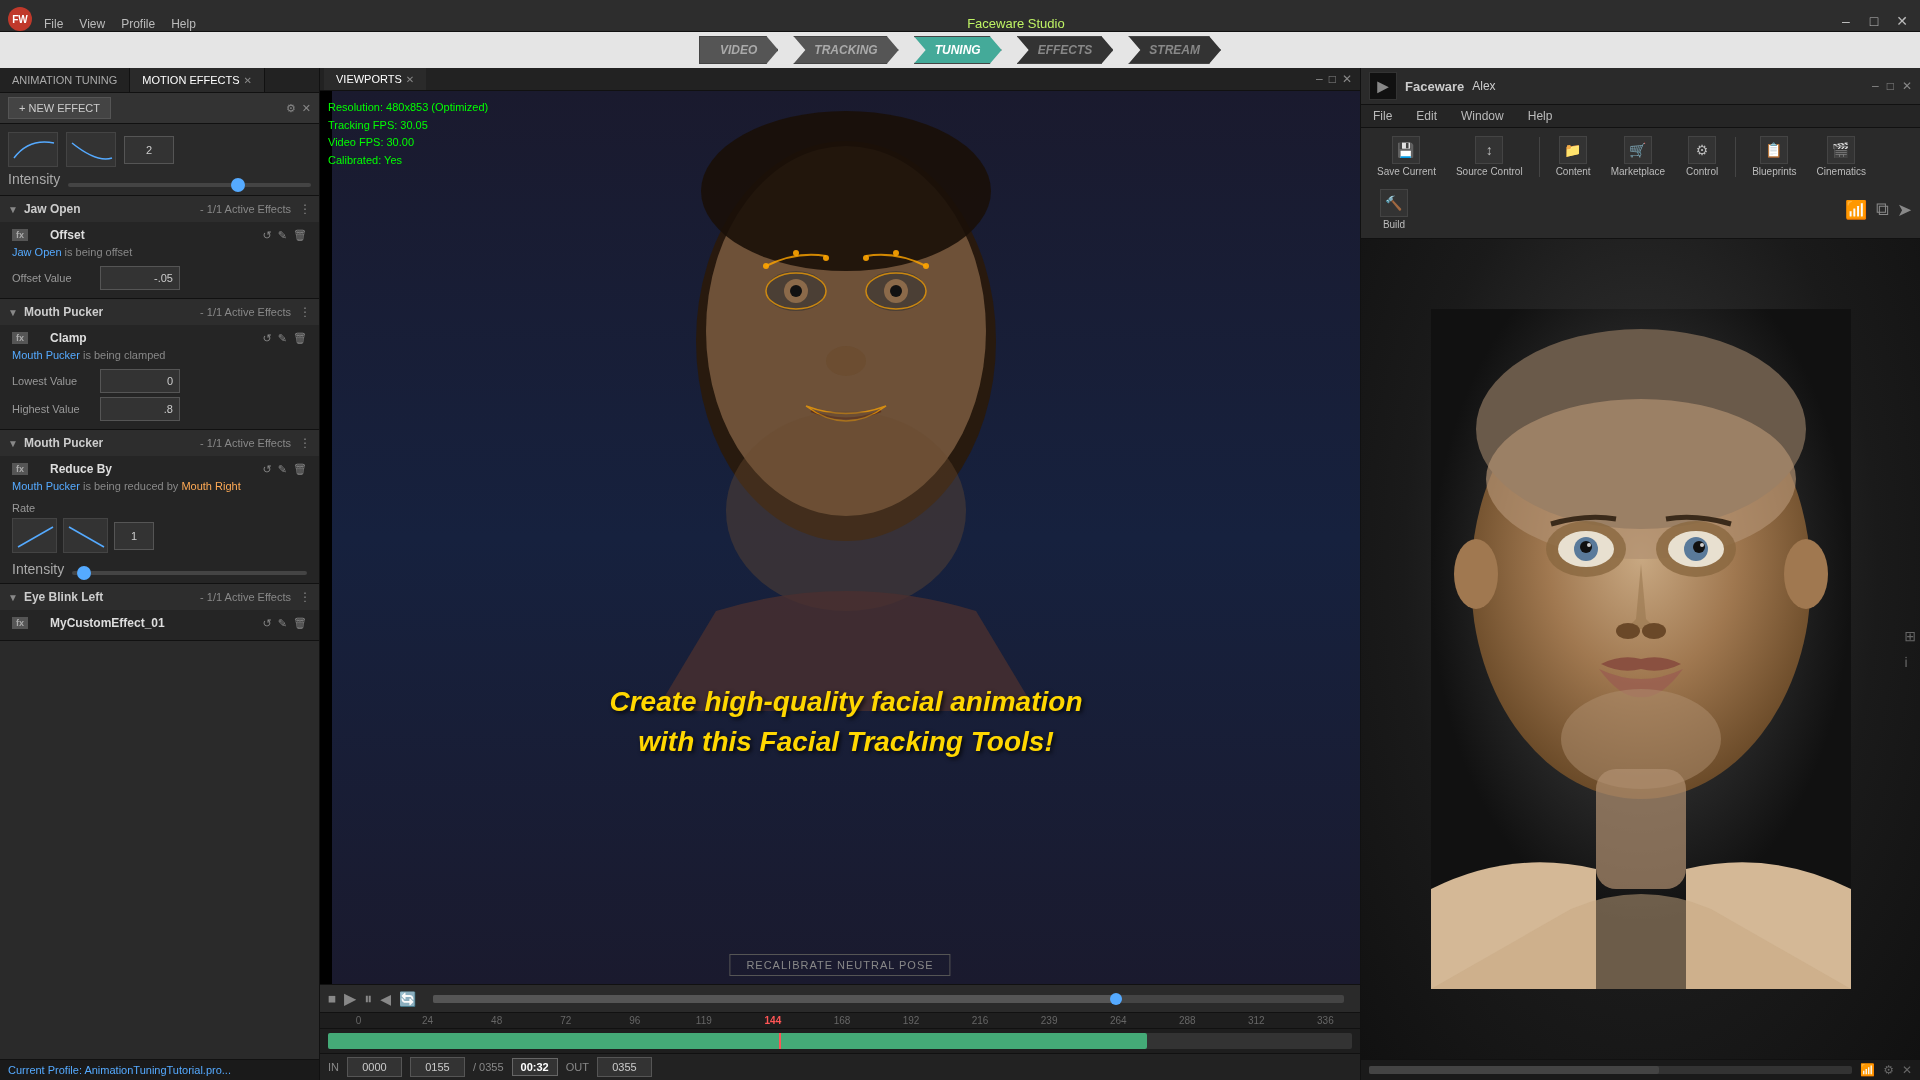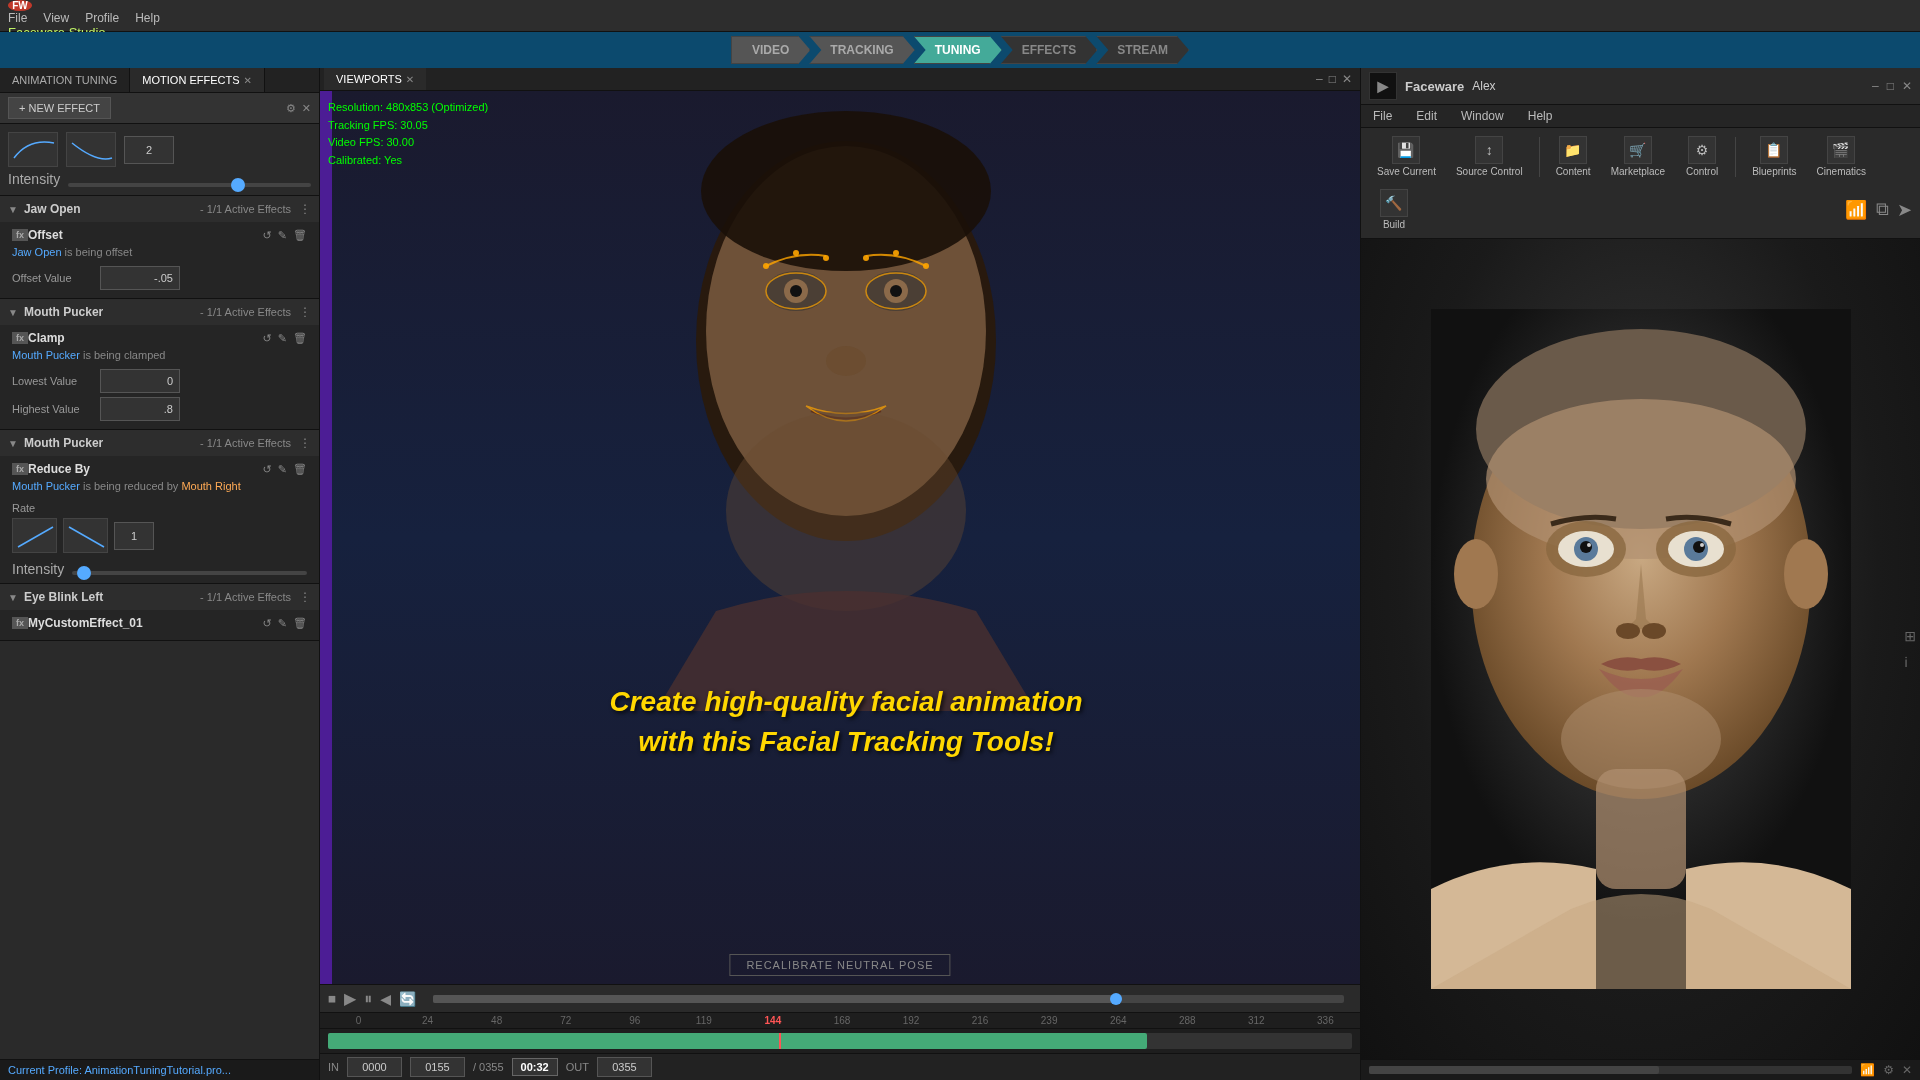--- a/index.html
+++ b/index.html
@@ -1,28 +1,28 @@
 <!DOCTYPE html>
 <html><head>
   <meta charset="utf-8">
   <style>
     * { box-sizing: border-box; margin: 0; padding: 0; }
     body { width: 1920px; height: 1080px; overflow: hidden; background: #1a1a1a; font-family: 'Segoe UI', Arial, sans-serif; font-size: 12px; color: #ccc; display: flex; flex-direction: column; }
 
     
-    .title-bar { background: #2d2d2d; height: 32px; display: flex; align-items: flex-start; padding: 0 8px; border-bottom: 1px solid #111; flex-direction: column; }
+    .title-bar { background: #2d2d2d; height: 32px; display: flex; align-items: flex-end; padding: 0 8px; border-bottom: 1px solid #111; }
     .title-bar-logo { width: 24px; height: 24px; background: #c0392b; border-radius: 50%; display: flex; align-items: center; justify-content: center; color: white; font-size: 10px; font-weight: bold; margin-right: 12px; }
     .title-bar-menu { display: flex; gap: 16px; color: #bbb; font-size: 12px; }
     .title-bar-menu span { cursor: pointer; }
     .title-bar-center { flex: 1; text-align: center; color: #bef264; font-size: 13px; }
     .title-bar-controls { display: flex; gap: 8px; }
     .title-bar-btn { width: 20px; height: 20px; display: flex; align-items: center; justify-content: center; cursor: pointer; color: #bbb; font-size: 14px; }
 
     
-    .nav-bar { background: #0c4a6e; height: 36px; display: flex; align-items: center; justify-content: center; gap: 0; }
+    .nav-bar { background: #e5e5e5; height: 36px; display: flex; align-items: center; justify-content: center; gap: 16px; font-style: italic; }
     .nav-step { display: flex; align-items: center; height: 28px; padding: 0 20px; font-size: 12px; font-weight: bold; color: #888; background: #333; border: 1px solid #444; position: relative; clip-path: polygon(0 0, calc(100% - 12px) 0, 100% 50%, calc(100% - 12px) 100%, 0 100%, 12px 50%); margin-left: -1px; }
     .nav-step:first-child { clip-path: polygon(0 0, calc(100% - 12px) 0, 100% 50%, calc(100% - 12px) 100%, 0 100%); margin-left: 0; }
     .nav-step.active { background: #4a9; color: white; }
     .nav-step.done { background: #555; color: #aaa; }
 
     
     .main-content { flex: 1; display: flex; overflow: hidden; }
 
     
     .left-panel { width: 320px; background: #2a2a2a; border-right: 1px solid #111; display: flex; flex-direction: column; overflow: hidden; }
@@ -50,21 +50,21 @@
 
     
     .effect-group { border-bottom: 1px solid #111; }
     .effect-group-header { display: flex; align-items: center; padding: 6px 8px; background: #2d2d2d; cursor: pointer; }
     .effect-group-arrow { color: #888; margin-right: 6px; font-size: 10px; }
     .effect-group-title { font-size: 12px; color: #ccc; font-weight: bold; flex: 1; }
     .effect-group-badge { color: #888; font-size: 11px; }
     .effect-group-menu { color: #888; cursor: pointer; margin-left: 8px; }
 
     .effect-item { padding: 6px 12px; background: #252525; }
-    .effect-item-header { display: flex; align-items: center; gap: 0; margin-bottom: 4px; }
+    .effect-item-header { display: flex; align-items: center; gap: 22px; margin-bottom: 4px; }
     .fx-badge { background: #555; color: #aaa; font-size: 9px; padding: 1px 4px; font-weight: bold; }
     .effect-name { font-size: 12px; color: #ddd; font-weight: bold; flex: 1; }
     .effect-icons { display: flex; gap: 6px; color: #888; font-size: 11px; }
     .effect-desc { font-size: 11px; color: #888; margin-bottom: 6px; }
     .effect-desc .highlight { color: #5af; }
     .effect-desc .highlight2 { color: #fa5; }
 
     .field-row { display: flex; align-items: center; gap: 8px; padding: 2px 0; }
     .field-label { color: #999; font-size: 11px; width: 80px; }
     .field-input { background: #333; border: 1px solid #555; color: #ccc; padding: 2px 6px; font-size: 11px; width: 80px; height: 24px; text-align: right; }
@@ -83,21 +83,21 @@
     .status-bar { background: #1a1a1a; padding: 4px 8px; font-size: 11px; color: #5af; border-top: 1px solid #111; }
 
     
     .center-panel { flex: 1; background: #1a1a1a; display: flex; flex-direction: column; overflow: hidden; }
     .viewport-tab-bar { display: flex; align-items: center; background: #222; border-bottom: 1px solid #111; padding: 0 4px; }
     .viewport-tab { padding: 5px 12px; font-size: 11px; color: #aaa; cursor: pointer; display: flex; align-items: center; gap: 4px; }
     .viewport-tab.active { background: #2a2a2a; color: white; }
     .viewport-tab-close { color: #888; font-size: 10px; }
     .viewport-icons { margin-left: auto; display: flex; gap: 6px; color: #888; padding-right: 4px; }
 
-    .viewport-area { flex: 1; position: relative; overflow: hidden; background: #4c1d95; padding-left: 12px; }
+    .viewport-area { flex: 1; position: relative; overflow: hidden; background: #000000; padding-left: 12px; }
     .viewport-info { position: absolute; top: 8px; left: 8px; color: #0f0; font-size: 11px; line-height: 1.6; z-index: 2; }
 
     .face-video { width: 100%; height: 100%; background: linear-gradient(180deg, #1a1a2e 0%, #16213e 50%, #1a1a2e 100%); display: flex; align-items: center; justify-content: center; position: relative; overflow: hidden; font-style: italic; }
 
     .promo-overlay { position: absolute; bottom: 25%; left: 50%; transform: translateX(-50%); text-align: center; z-index: 10; width: 90%; }
     .promo-text { color: #ffd700; font-size: 28px; font-weight: bold; line-height: 1.4; text-shadow: 2px 2px 4px rgba(0,0,0,0.8); }
 
     .recalibrate-btn { position: absolute; bottom: 8px; left: 50%; transform: translateX(-50%); background: transparent; border: 1px solid #555; color: #888; padding: 4px 16px; font-size: 11px; cursor: pointer; letter-spacing: 1px; }
 
     

